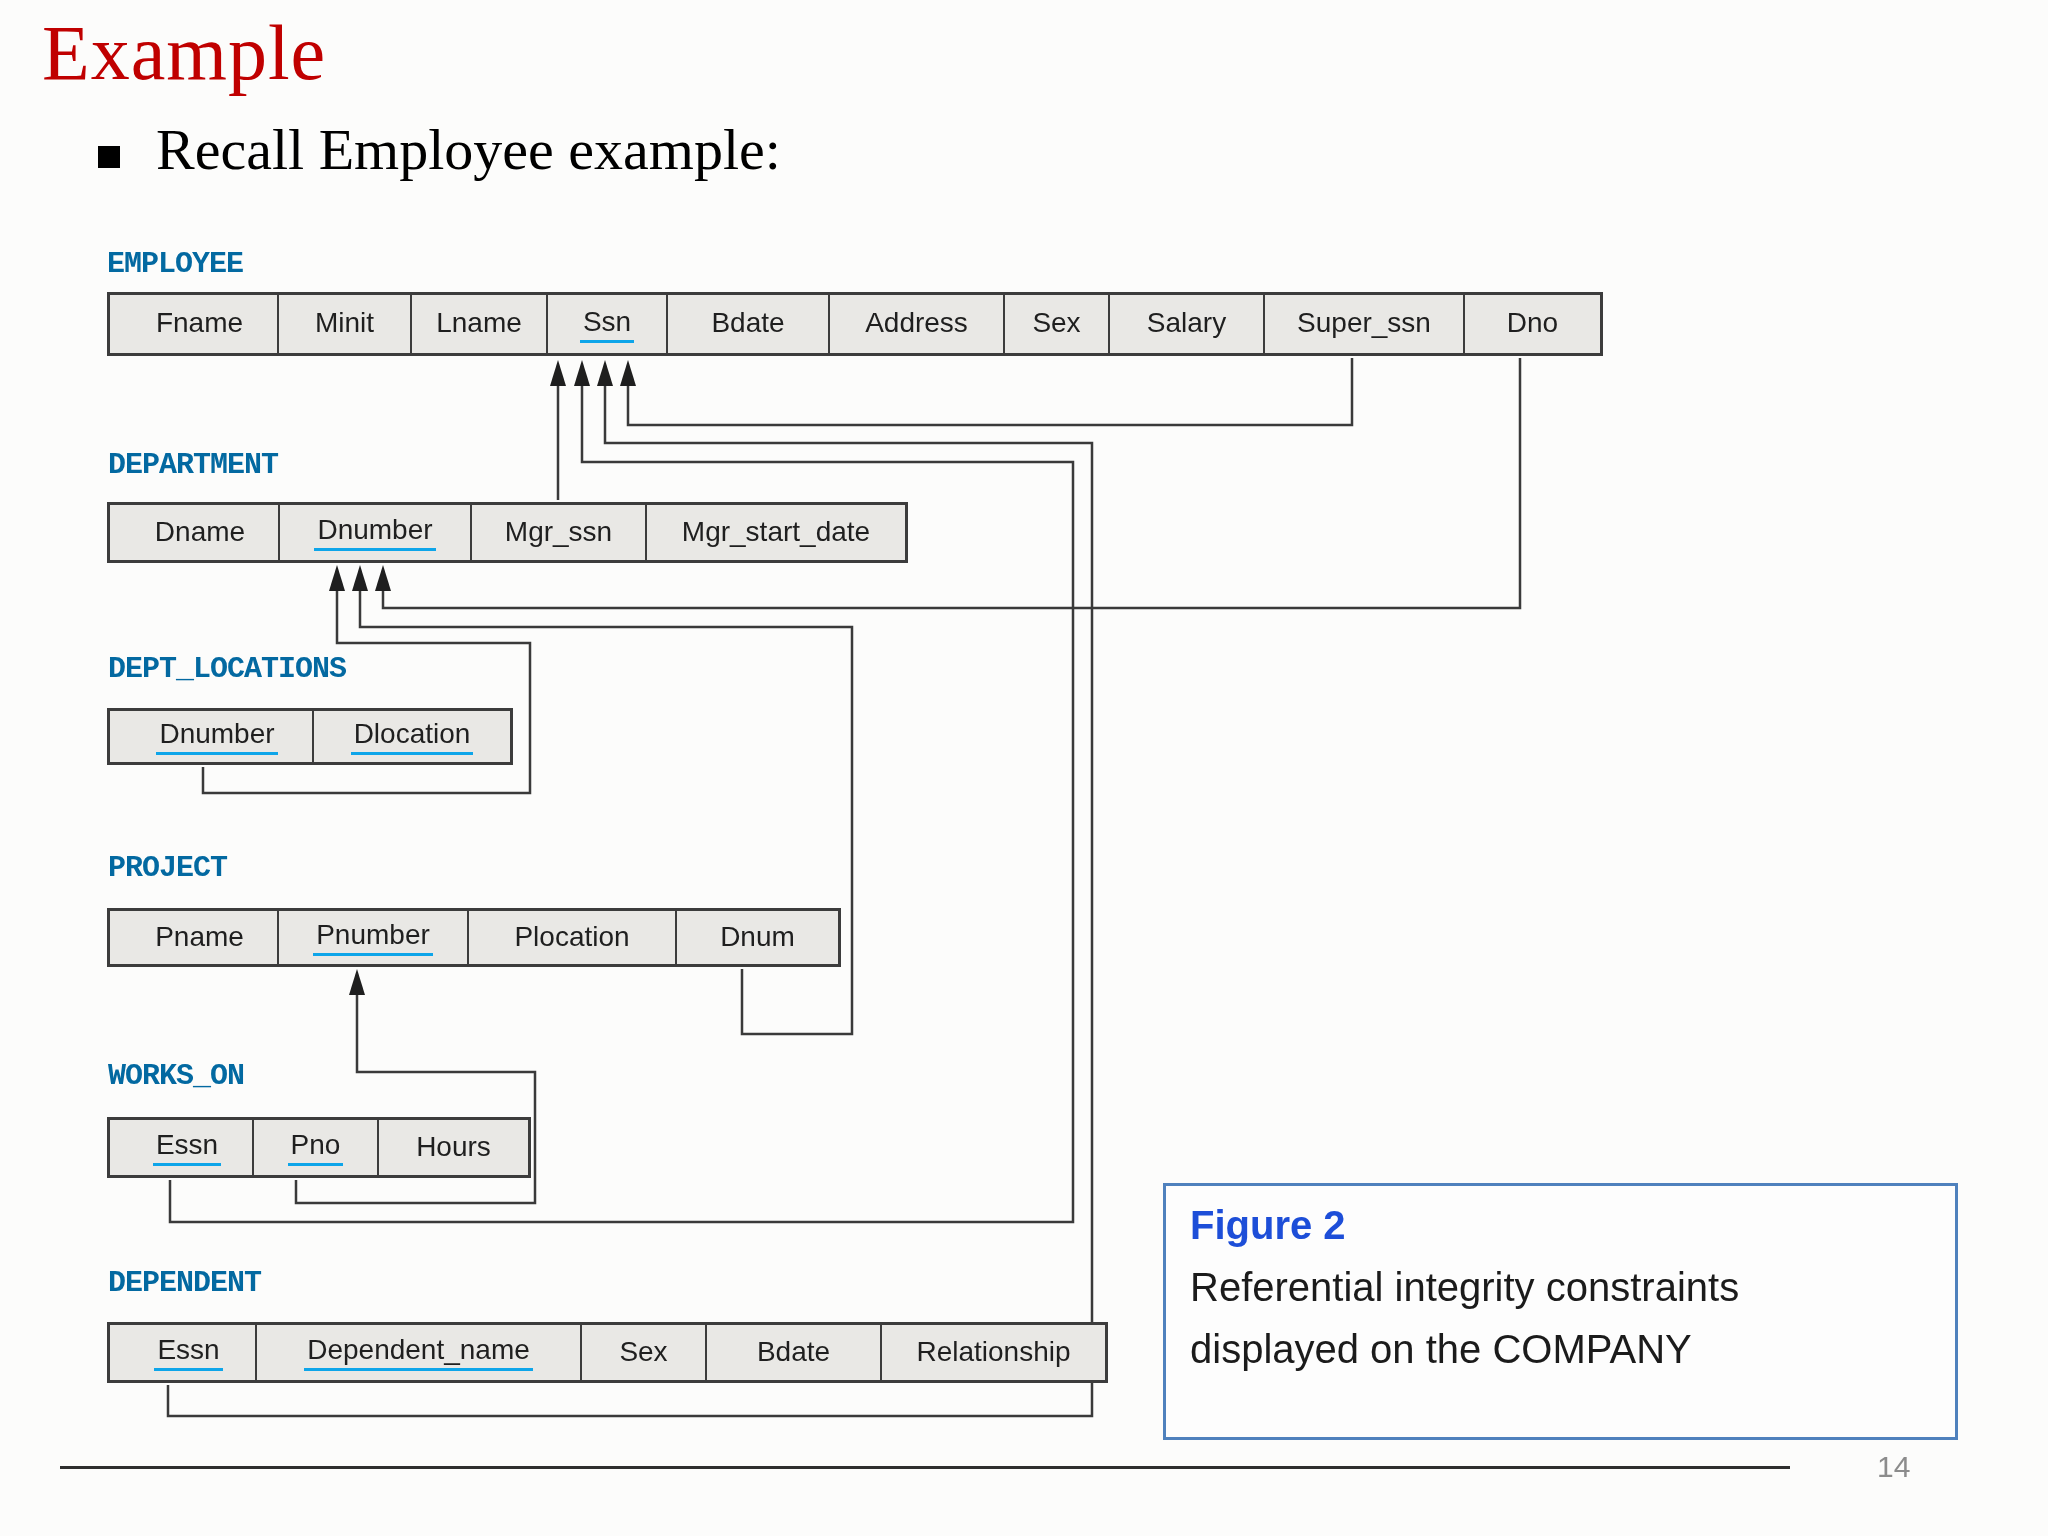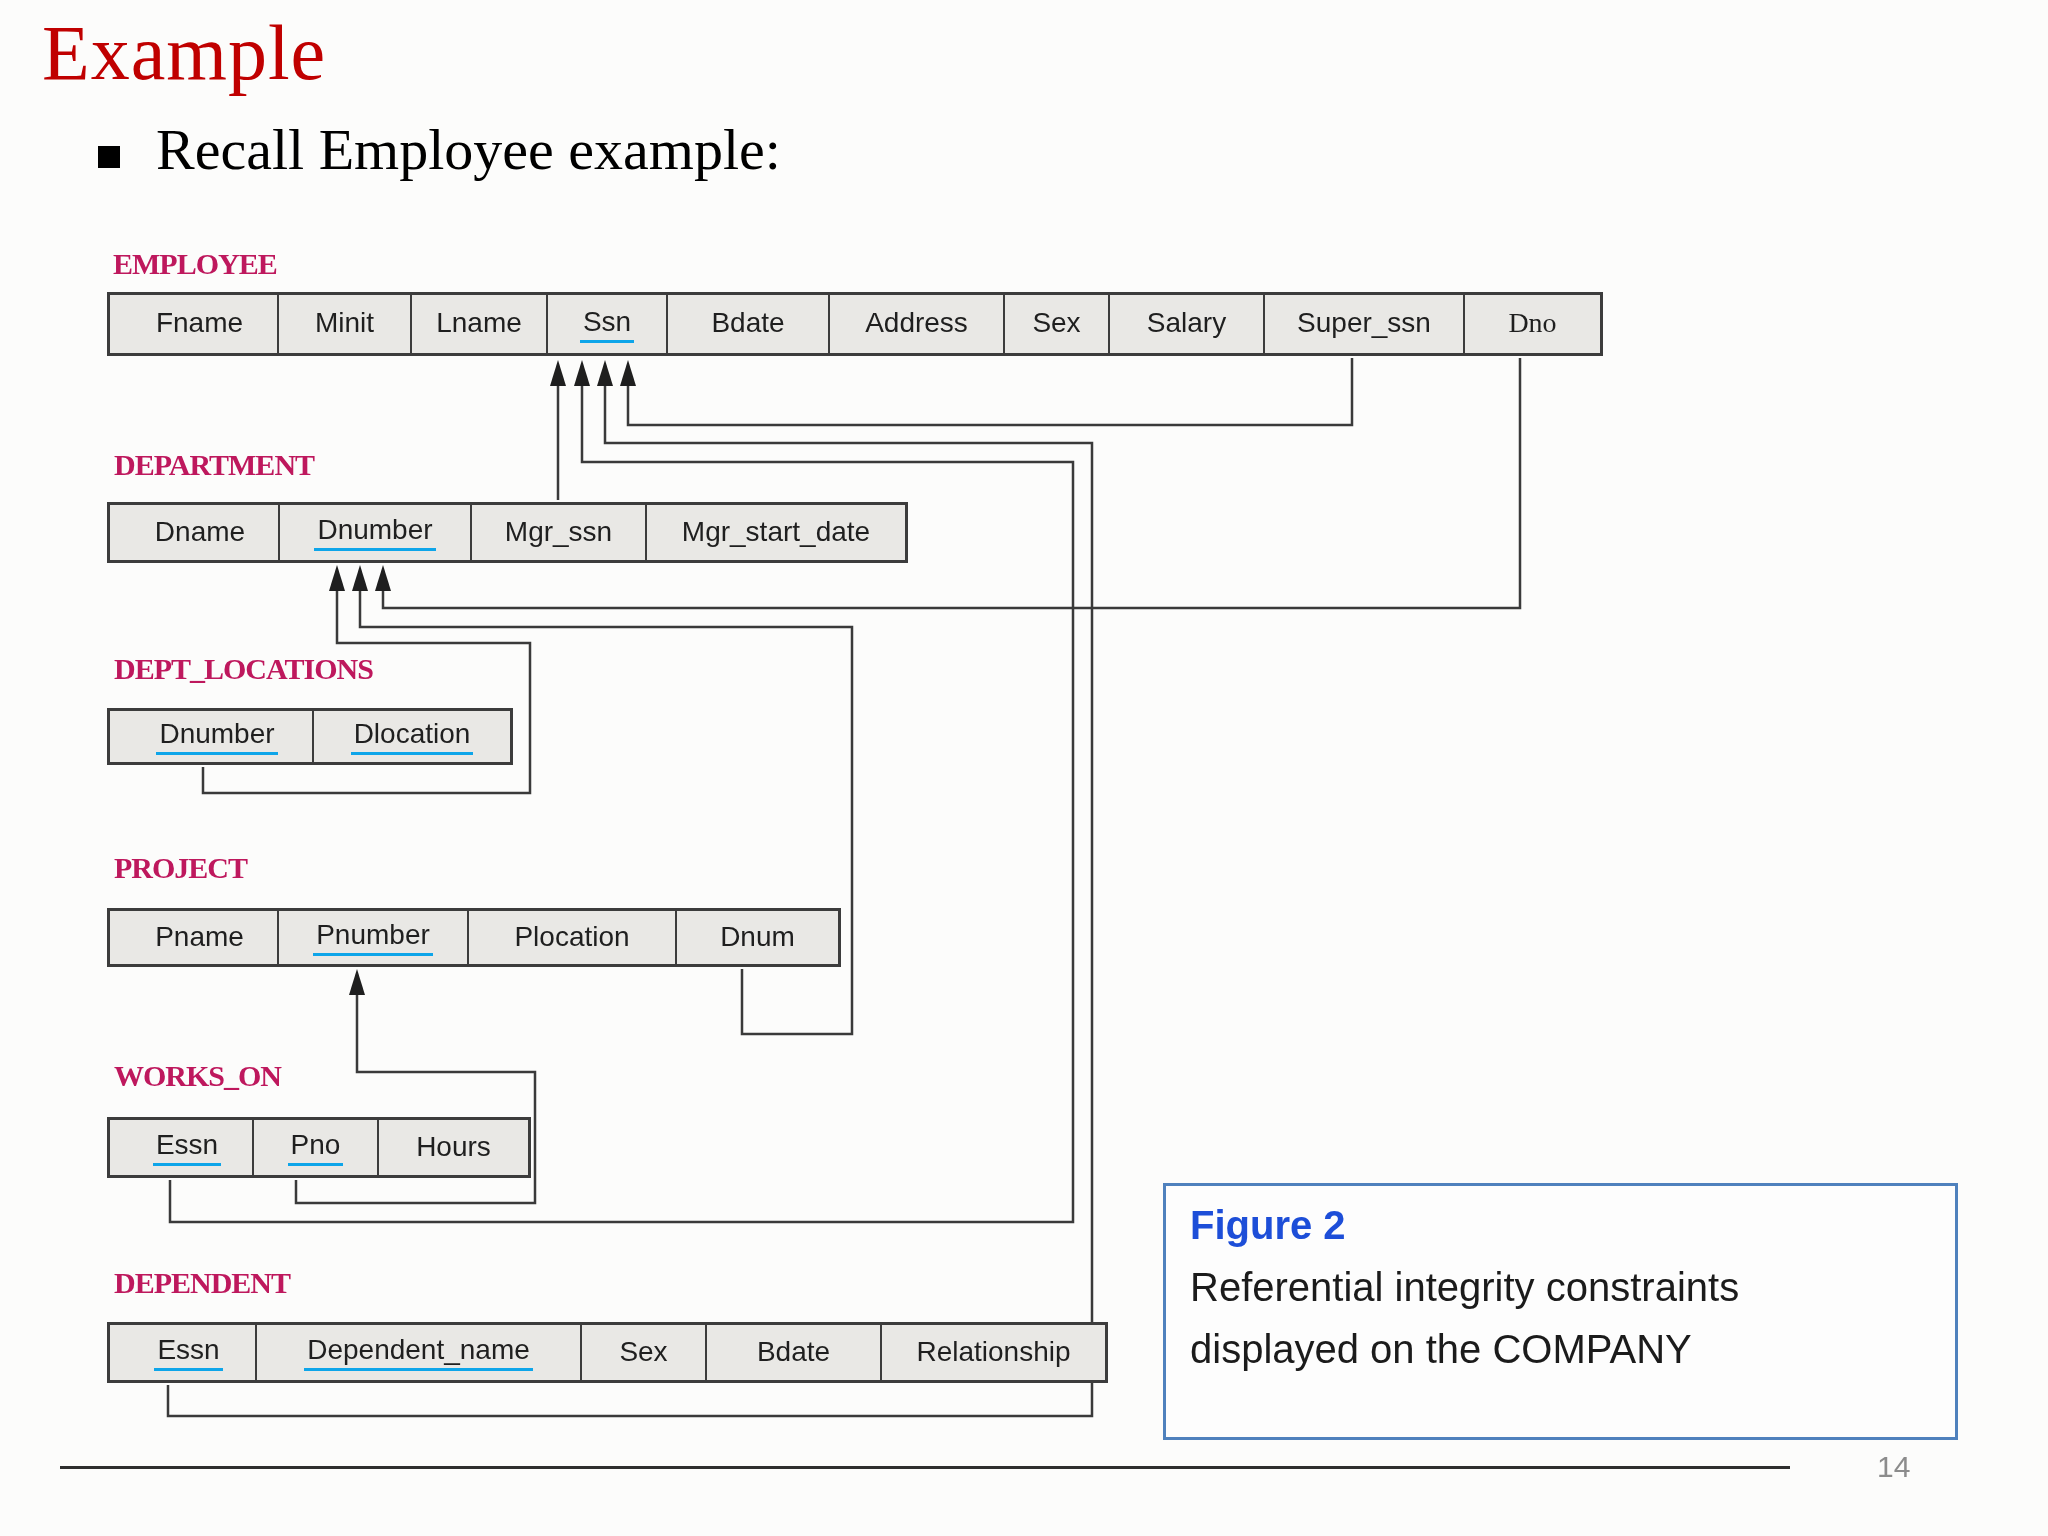--- a/index.html
+++ b/index.html
@@ -11,22 +11,22 @@
   
   .slide-title{
     left:42px;top:8px;font-family:"Liberation Serif",serif;
     font-size:78px;font-weight:400;letter-spacing:1px;
   }
   .bullet-line{left:98px;top:116px;display:flex;align-items:center;}
   .bullet-square{width:22px;height:22px;background:#000;margin:14px 36px 0 0;flex:0 0 auto;}
   .bullet-text{font-family:"Liberation Serif",serif;font-size:58px;color:#000;}
   
   .tbl-label{
-    font-weight:bold;font-size:30px;color:#be185d;letter-spacing:-1px;
-    font-family:Liberation Serif, serif;white-space:nowrap;margin-left:6px;
+    font-weight:bold;font-size:30px;color:#0369a1;letter-spacing:-1px;
+    font-family:Liberation Mono, monospace;white-space:nowrap;
   }
   .row{
     display:flex;border:3px solid #3c3c3c;background:#e9e8e5;
     box-sizing:border-box;
     padding-left:12px;
   }
   .cell{
     display:flex;align-items:center;justify-content:center;
     box-sizing:border-box;font-size:28px;color:#1f1f1f;white-space:nowrap;
   }
@@ -105,21 +105,21 @@
     </div>
   <div class="cell" style="width:105px;">
       <span class="attr">Sex</span>
     </div>
   <div class="cell" style="width:155px;">
       <span class="attr">Salary</span>
     </div>
   <div class="cell" style="width:200px;">
       <span class="attr">Super_ssn</span>
     </div>
-  <div class="cell" style="width:137px;font-family:Liberation Serif, serif;">
+  <div class="cell" style="width:137px;">
       <span class="attr">Dno</span>
     </div>
 </div>
 
 <div class="abs tbl-label" style="left:108px;top:448px;">DEPARTMENT</div>
 <div class="abs row" style="left:107px;top:502px;height:61px;">
   <div class="cell" style="width:156px;">
       <span class="attr">Dname</span>
     </div>
   <div class="cell" style="width:192px;">

